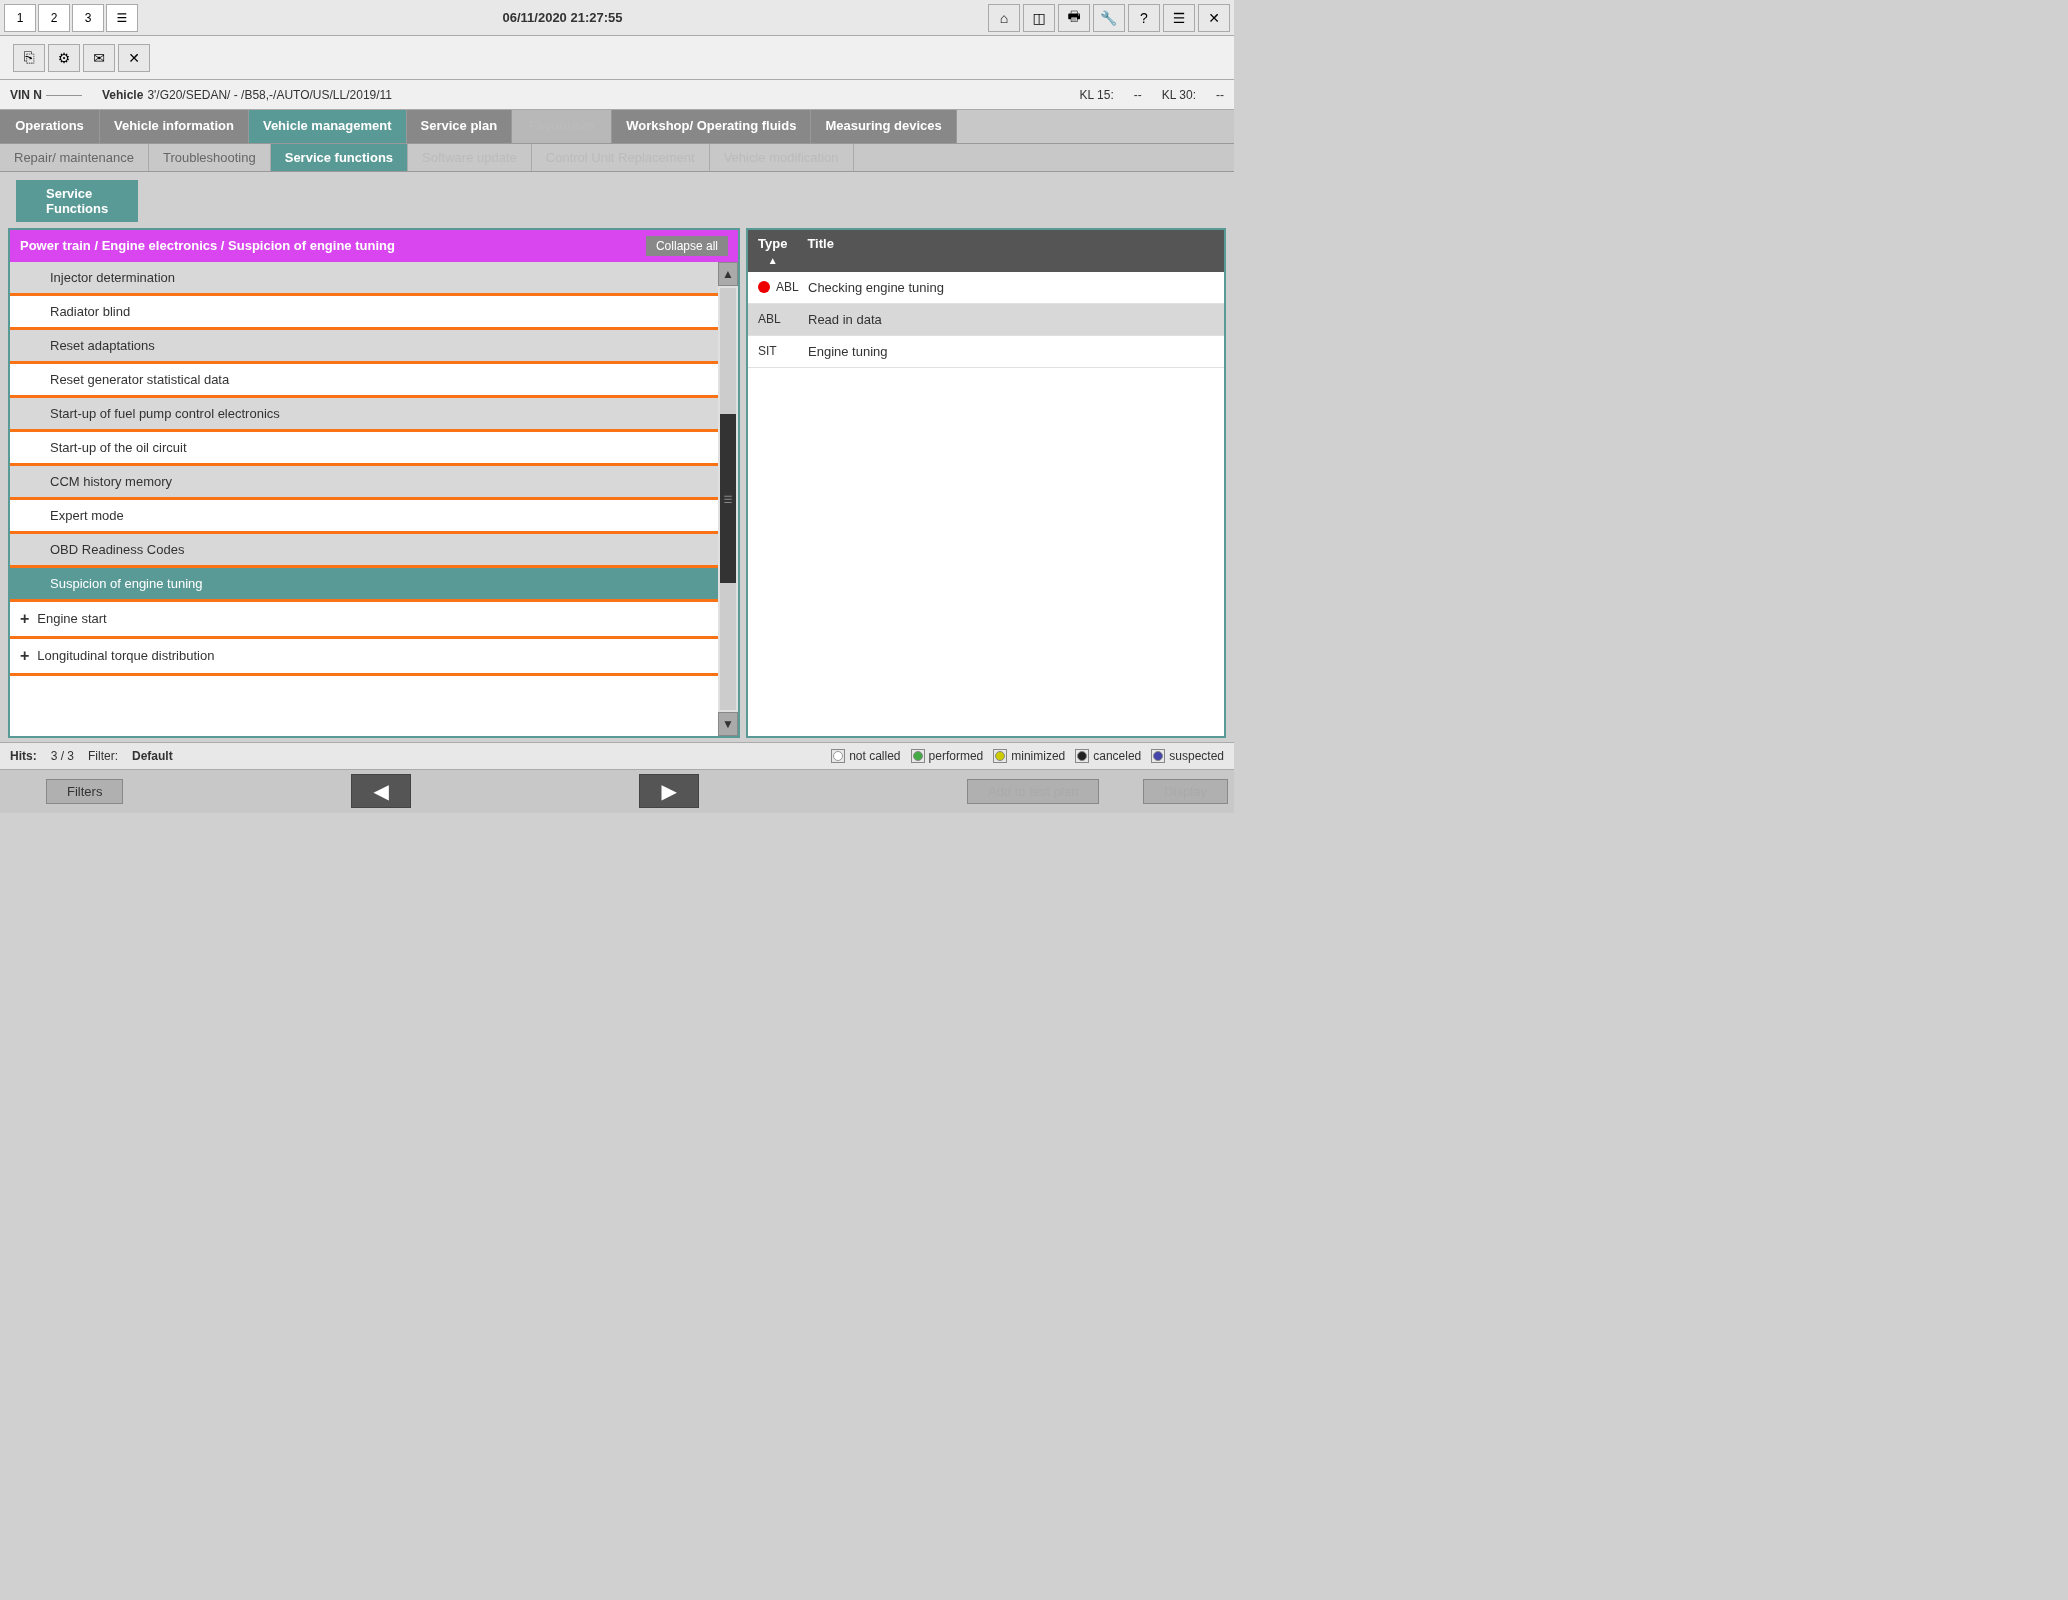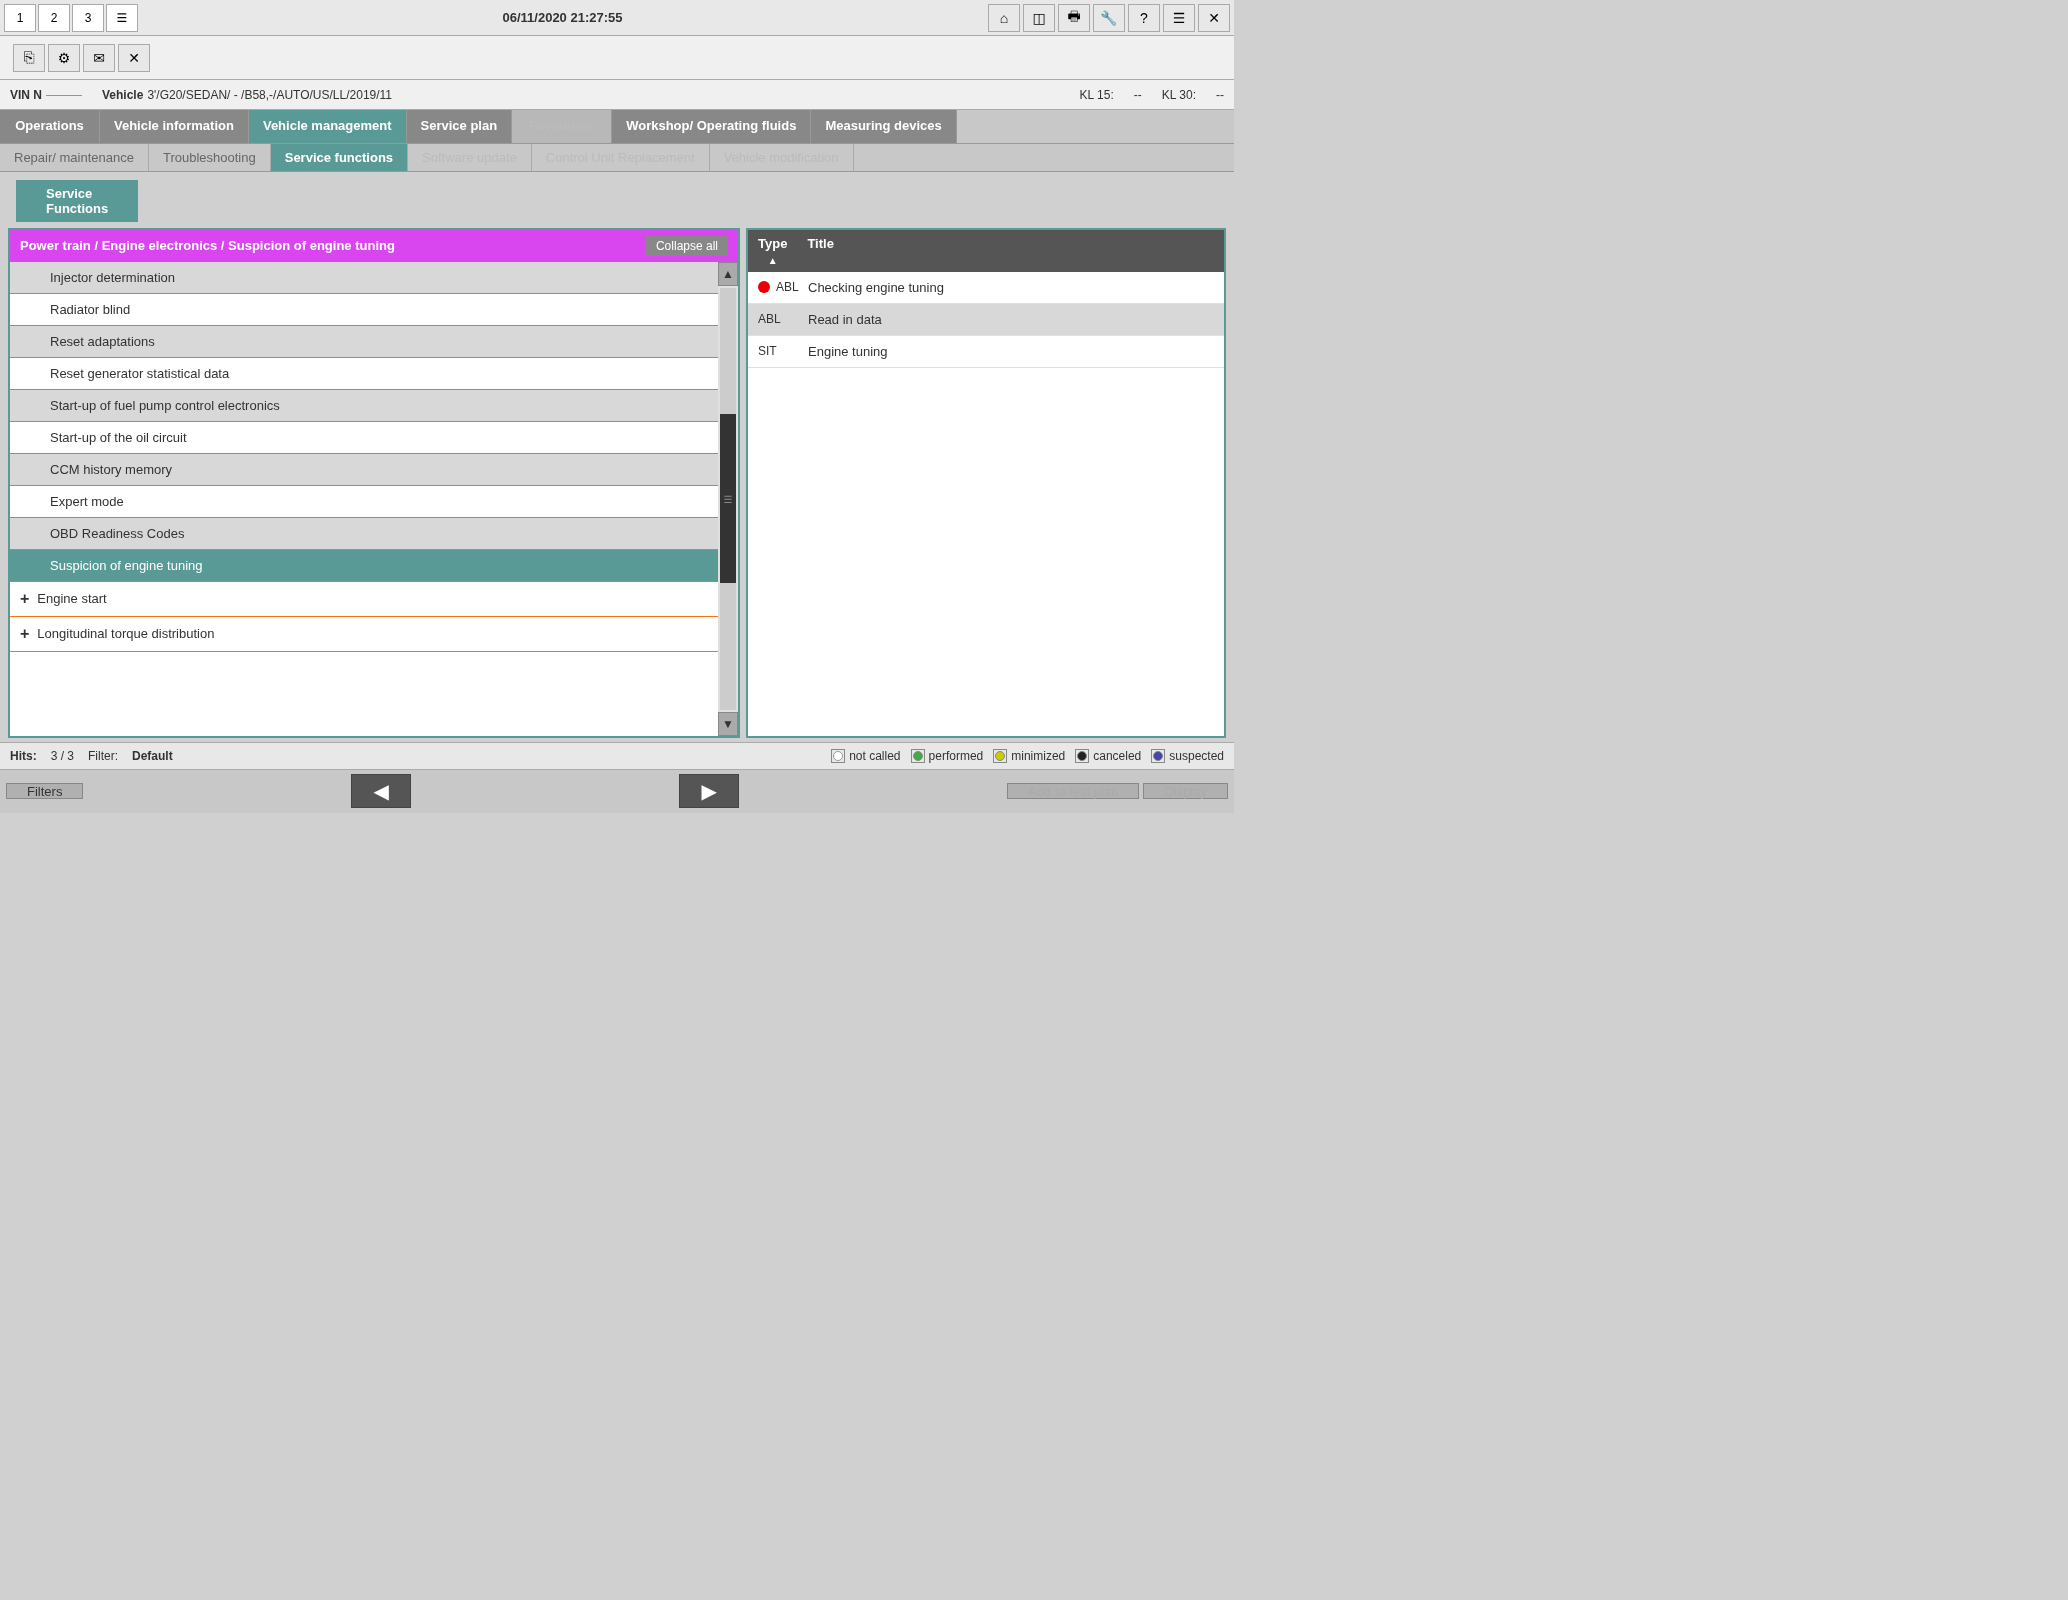--- a/index.html
+++ b/index.html
@@ -99,21 +99,21 @@
       font-size: 12px; cursor: pointer;
     }
     .left-panel-body {
       display: flex; flex: 1; overflow: hidden;
     }
     .left-list {
       flex: 1; overflow-y: hidden; position: relative;
     }
     .list-item {
       padding: 8px 12px 8px 40px; font-size: 13px; color: #333;
-      border-bottom: 1px solid #f97316; cursor: pointer;
+      border-bottom: 3px solid #f97316; cursor: pointer;
     }
     .list-item.shaded { background: #d8d8d8; }
     .list-item.selected { background: #5a9a96; color: #fff; }
     .list-item.with-plus {
       padding-left: 10px; display: flex; align-items: center; gap: 8px;
     }
     .plus-icon { font-size: 16px; font-weight: bold; color: #333; }
 
     
     .scroll-bar {
@@ -181,22 +181,22 @@
     .legend-dot-yellow { width: 10px; height: 10px; background: #cc0; border-radius: 50%; border: 1px solid #888; }
     .legend-dot-black { width: 10px; height: 10px; background: #222; border-radius: 50%; border: 1px solid #888; }
     .legend-dot-blue { width: 10px; height: 10px; background: #44a; border-radius: 50%; border: 1px solid #888; }
 
     
     .bottom-bar {
       background: #c8c8c8; border-top: 1px solid #aaa;
       display: flex; align-items: center; height: 44px; padding: 0 6px; gap: 4px;
     }
     .bottom-btn {
-      height: 16px; padding: 0 20px; background: #b0b0b0; border: 1px solid #888;
-      font-size: 13px; cursor: pointer; color: #333;
+      height: 25px; padding: 0 20px; background: #b0b0b0; border: 1px solid #888;
+      font-size: 13px; cursor: pointer; color: #333; margin-left: 40px;
     }
     .bottom-btn.disabled { color: #aaa; }
     .bottom-btn-nav {
       width: 60px; height: 34px; background: #555; border: 1px solid #444;
       display: flex; align-items: center; justify-content: center;
       font-size: 20px; color: #fff; cursor: pointer;
     }
     .spacer { flex: 1; }
   </style>
 </head>

